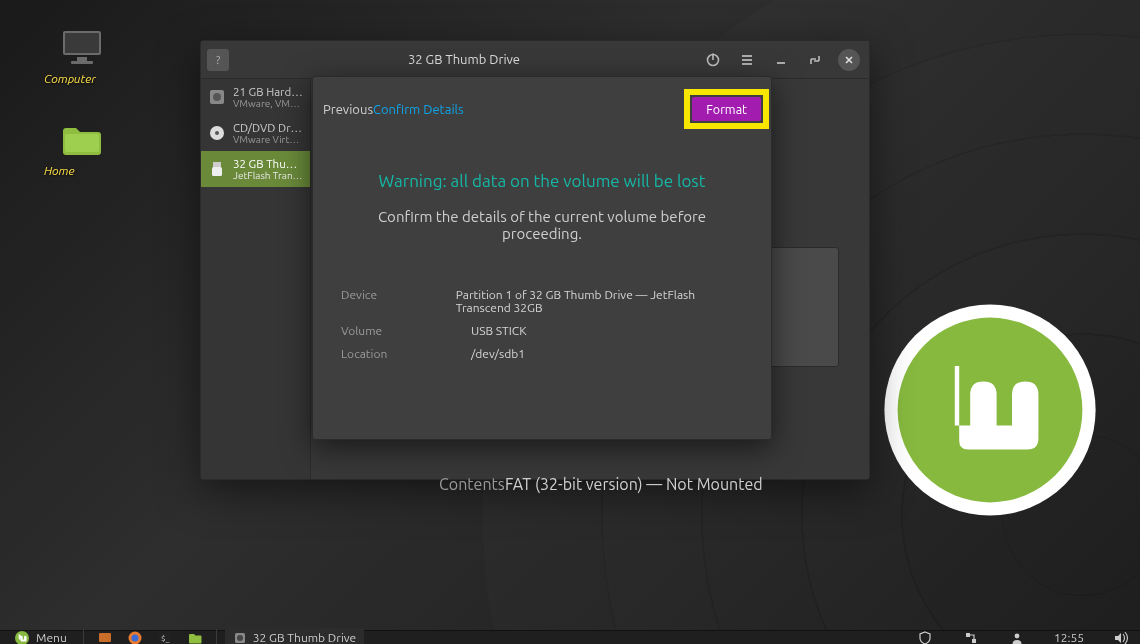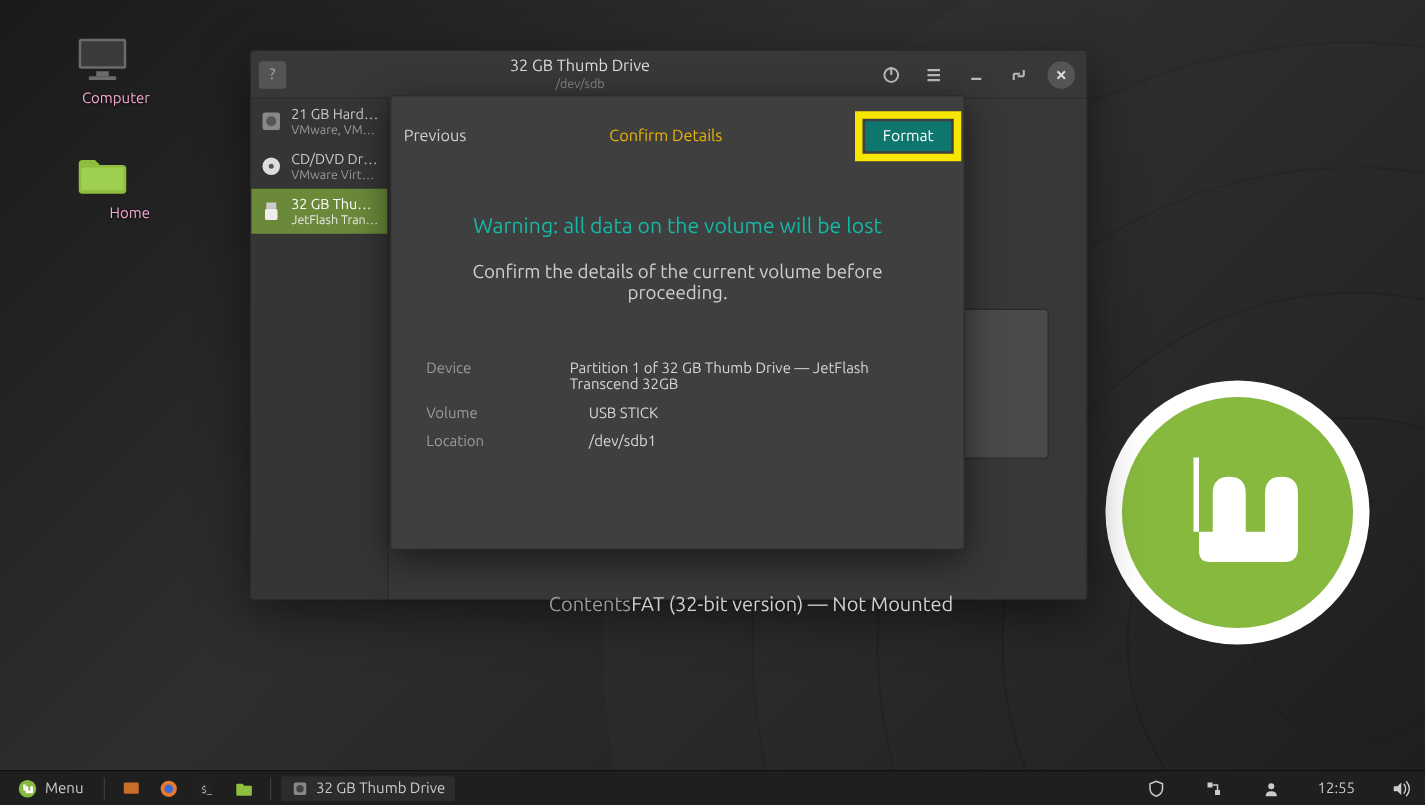--- a/index.html
+++ b/index.html
@@ -16,21 +16,21 @@
         rgba(255,255,255,0.018) 382px 480px, transparent 480px 482px,
         rgba(255,255,255,0.015) 482px 600px, transparent 600px),
       linear-gradient(135deg, #1a1a1a, #2e2e2e 40%, #1a1a1a);
   }
   .mint-logo {
     position: absolute; right: 40px; top: 300px; width: 220px; height: 220px;
   }
   .mint-logo svg { width: 100%; height: 100%; }
 
   
-  .desktop-icon { position: absolute; width: 76px; text-align: right; color: #f9a8d4; font-size: 12px; cursor: pointer; }
+  .desktop-icon { position: absolute; width: 76px; text-align: left; color: #fde047; font-size: 12px; cursor: pointer; font-style: italic; }
   .desktop-icon .glyph { width: 48px; height: 40px; margin: 0 auto 4px; display: flex; align-items: center; justify-content: center; }
   .desktop-icon .label { text-shadow: 0 1px 2px #000; }
 
   
   .window {
     position: absolute; left: 200px; top: 40px; width: 670px; height: 440px;
     background: #383838; border: 1px solid #2b2b2b; border-radius: 4px;
     box-shadow: 0 12px 40px rgba(0,0,0,0.5);
     display: flex; flex-direction: column;
   }
@@ -72,39 +72,39 @@
     position:absolute; left:312px; top:76px; width:460px; height:364px;
     background:#3f3f3f; border:1px solid #2b2b2b; border-radius:3px;
     box-shadow: 0 8px 30px rgba(0,0,0,0.55);
     color:#d6d6d6; display:flex; flex-direction:column;
   }
   .dialog-header {
     display:flex; align-items:center; justify-content:space-between;
     padding:20px 10px; font-size:13px;
   }
   .dialog-header .prev { color:#cfcfcf; cursor:pointer; }
-  .dialog-header .title { flex:1; text-align:center; color:#eab308; }
+  .dialog-header .title { flex:1; text-align:left; color:#0ea5e9; }
   .format-wrap { position:relative; }
   .format-btn {
-    background:#0f766e; color:#fff; border:none; padding:5px 14px;
+    background:#a21caf; color:#fff; border:none; padding:5px 14px;
     font-size:12.5px; border-radius:2px; cursor:pointer;
   }
   .highlight-ring {
     position:absolute; inset:-8px; border:6px solid #f7e600; pointer-events:none;
   }
   .dialog-body { padding: 30px 28px 0; font-size:13px; }
   .dialog-body .warn { text-align:center; font-size:17px; color:#14b8a6; margin-bottom:18px; }
   .dialog-body .confirm { text-align:center; font-size:15px; color:#cfcfcf; margin-bottom:46px; }
   .kv { display:flex; gap:10px; font-size:12px; margin-bottom:10px; }
   .kv .k { width:120px; color:#9a9a9a; }
   .kv .v { color:#d6d6d6; }
 
   
   .taskbar {
-    position:absolute; left:0; right:0; bottom:0; height:28px;
+    position:absolute; left:0; right:0; bottom:0; height:14px;
     background:#1f1f1f; border-top:1px solid #111;
     display:flex; align-items:center; padding:0 6px; gap:4px;
     color:#ccc; font-size:12px;
   }
   .taskbar .menu-btn { display:flex; align-items:center; gap:6px; padding:3px 8px; cursor:pointer; border-radius:2px; }
   .taskbar .t-btn { width:26px; height:22px; display:flex; align-items:center; justify-content:center; cursor:pointer; border-radius:2px; }
   .taskbar .t-sep { width:1px; height:18px; background:#3a3a3a; margin:0 4px; }
   .taskbar .task-item { display:flex; align-items:center; gap:6px; padding:3px 8px; background:#2c2c2c; border-radius:2px; cursor:pointer; }
   .taskbar .spacer { flex:1; }
   .taskbar .tray { display:flex; align-items:center; gap:20px; }
@@ -146,21 +146,20 @@
       </svg>
   </div>
   <div class="label">Home</div>
 </div>
 
 <div class="window">
   <div class="titlebar">
     <div class="app-icon">?</div>
     <div class="title-zone">
       <div class="title-main">32 GB Thumb Drive</div>
-      <div class="title-sub">/dev/sdb</div>
     </div>
     <div class="tb-btn">
       <svg width="16" height="16" viewBox="0 0 16 16">
           <circle cx="8" cy="8" r="5.5" fill="none" stroke="#bbb" stroke-width="1.6"></circle>
           <line x1="8" y1="1.5" x2="8" y2="8" stroke="#bbb" stroke-width="1.6"></line>
         </svg>
     </div>
     <div class="tb-btn">
       <svg width="16" height="16" viewBox="0 0 16 16">
           <line x1="3" y1="4" x2="13" y2="4" stroke="#bbb" stroke-width="1.8"></line>

